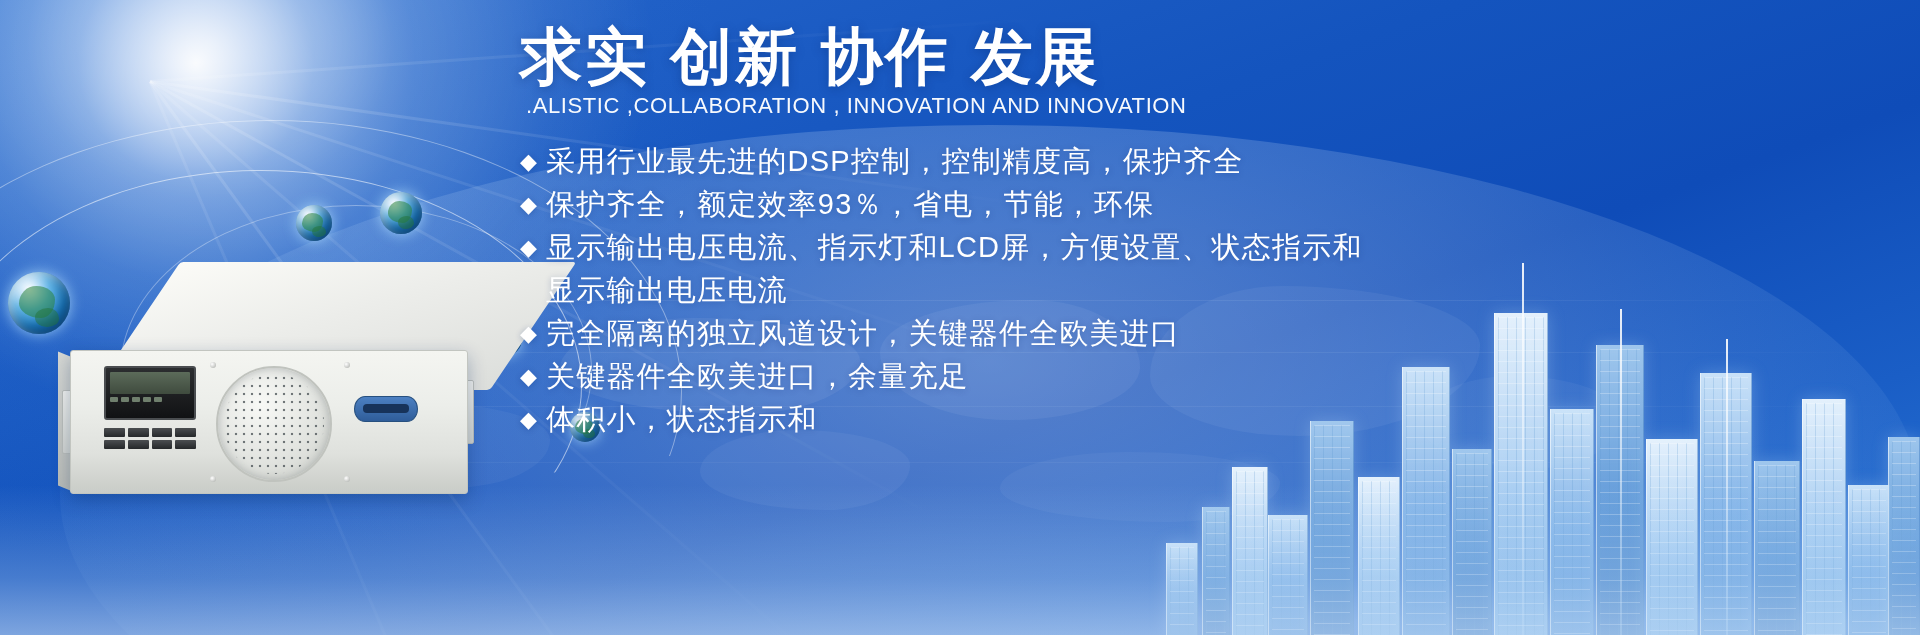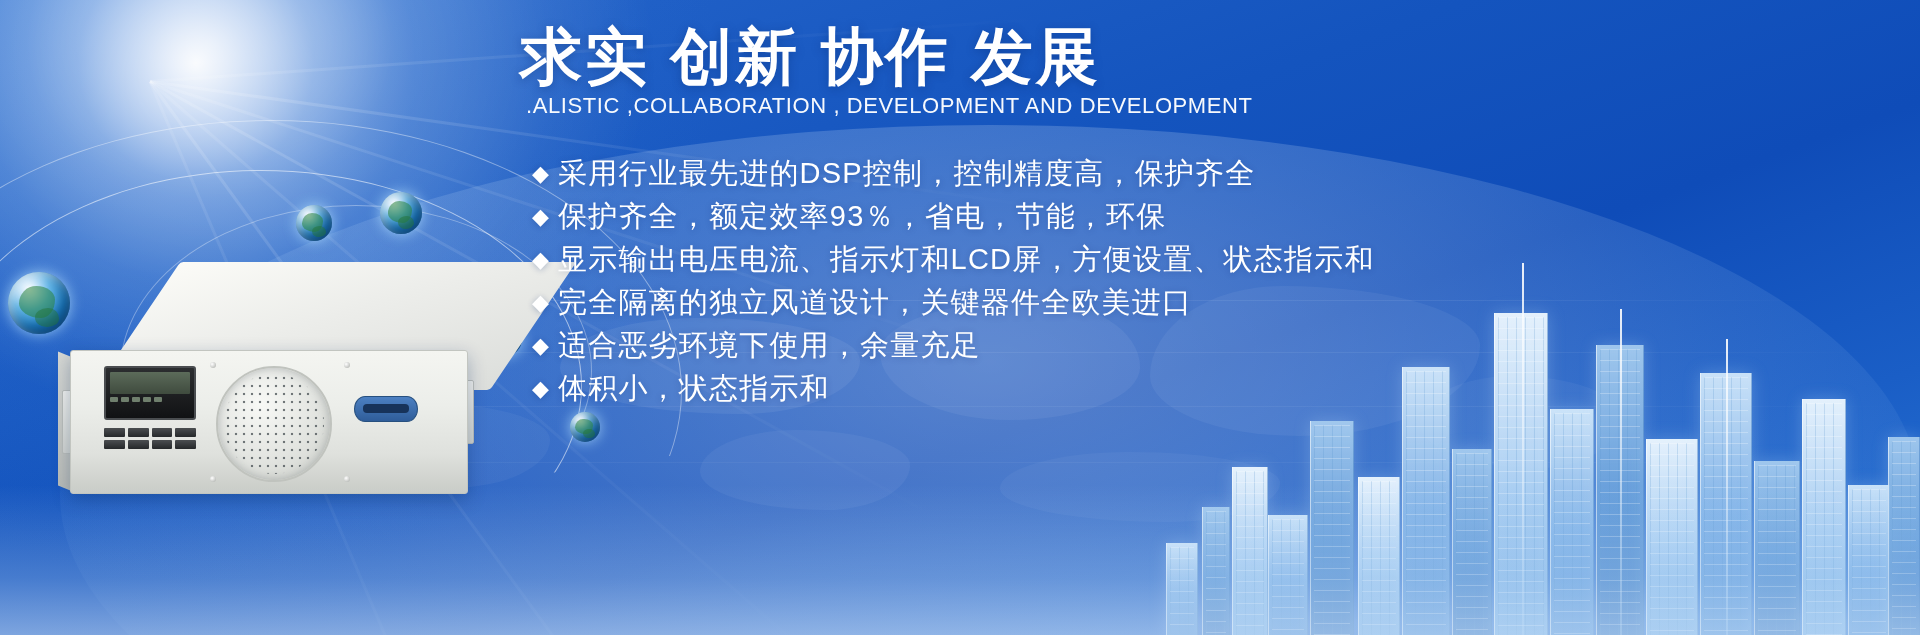--- a/index.html
+++ b/index.html
@@ -141,21 +141,21 @@
     opacity: 0.97;
   }
 
   
   .feature-list {
     position: absolute;
     left: 520px;
     top: 140px;
     width: 1180px;
     list-style: none;
-    margin: 12px;
+    margin: 0;
     padding: 0;
   }
   .feature-item {
     display: block;
     color: #ffffff;
     font-size: 29px;
     line-height: 43px;
     letter-spacing: 1.2px;
     text-shadow: 0 1px 6px rgba(5,40,110,0.28);
     white-space: nowrap;
@@ -439,25 +439,26 @@
     <div class="bld dark" style="right:0px;   width:30px;  height:198px;"></div>
     <div class="spire" style="right:396px; height:372px;"></div>
     <div class="spire" style="right:298px; height:326px;"></div>
     <div class="spire" style="right:192px; height:296px;"></div>
   </div>
 
   <div class="ground-haze"></div>
 
   <div class="headline-block">
     <h1 class="headline">求实 创新 协作 发展</h1>
-    <div class="subhead">.ALISTIC ,COLLABORATION , DEVELOPMENT AND DEVELOPMENT</div>
+    <div class="subhead">.ALISTIC ,COLLABORATION , INNOVATION AND INNOVATION</div>
   </div>
 
   <ul class="feature-list" id="feature-list">
       <li class="feature-item"><span class="marker">◆</span><span>采用行业最先进的DSP控制，控制精度高，保护齐全</span></li>
       <li class="feature-item"><span class="marker">◆</span><span>保护齐全，额定效率93％，省电，节能，环保</span></li>
       <li class="feature-item"><span class="marker">◆</span><span>显示输出电压电流、指示灯和LCD屏，方便设置、状态指示和</span></li>
+      <li class="feature-item cont"><span>显示输出电压电流</span></li>
       <li class="feature-item"><span class="marker">◆</span><span>完全隔离的独立风道设计，关键器件全欧美进口</span></li>
-      <li class="feature-item"><span class="marker">◆</span><span>适合恶劣环境下使用，余量充足</span></li>
+      <li class="feature-item"><span class="marker">◆</span><span>关键器件全欧美进口，余量充足</span></li>
       <li class="feature-item"><span class="marker">◆</span><span>体积小，状态指示和</span></li>
     </ul>
 
 </div>
 
 </body></html>

